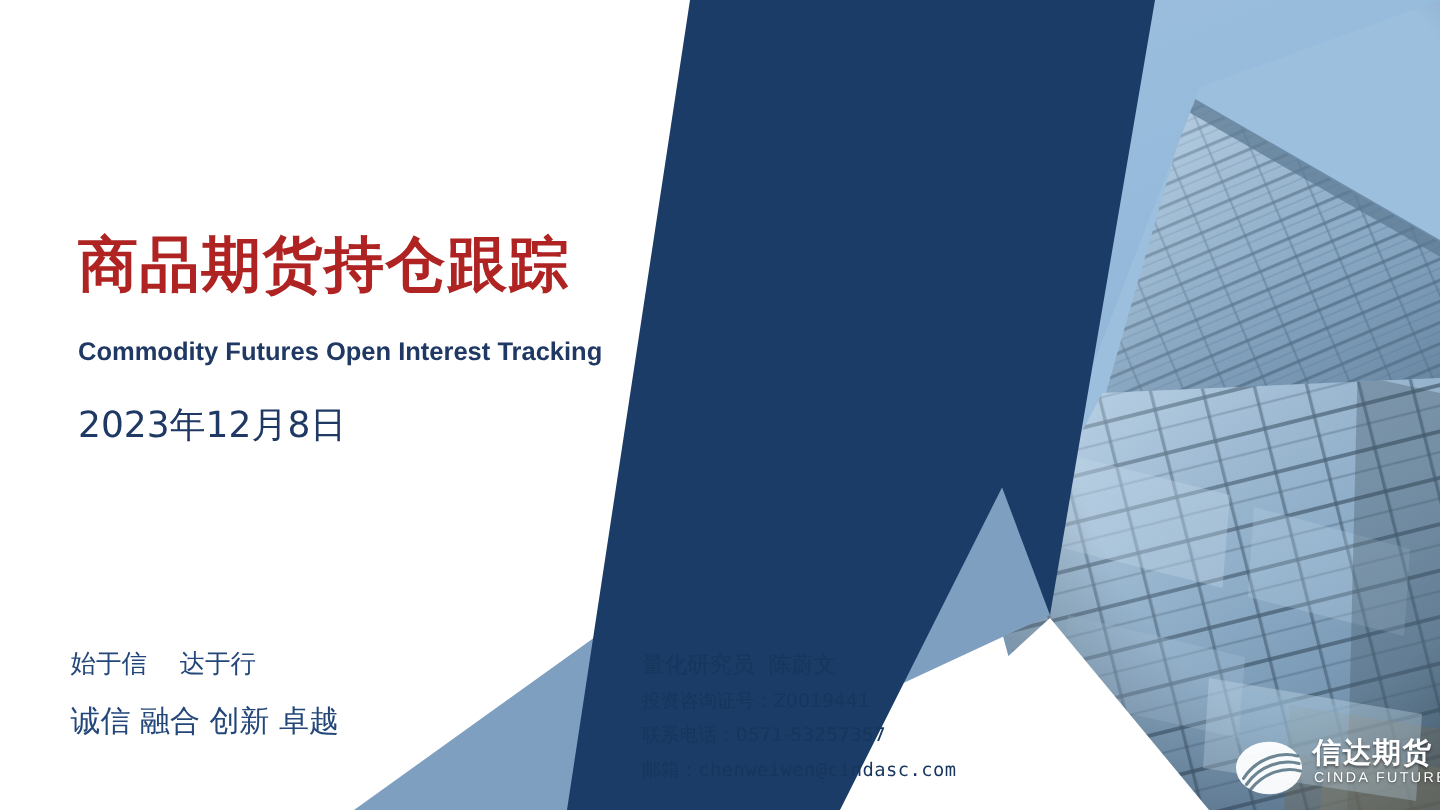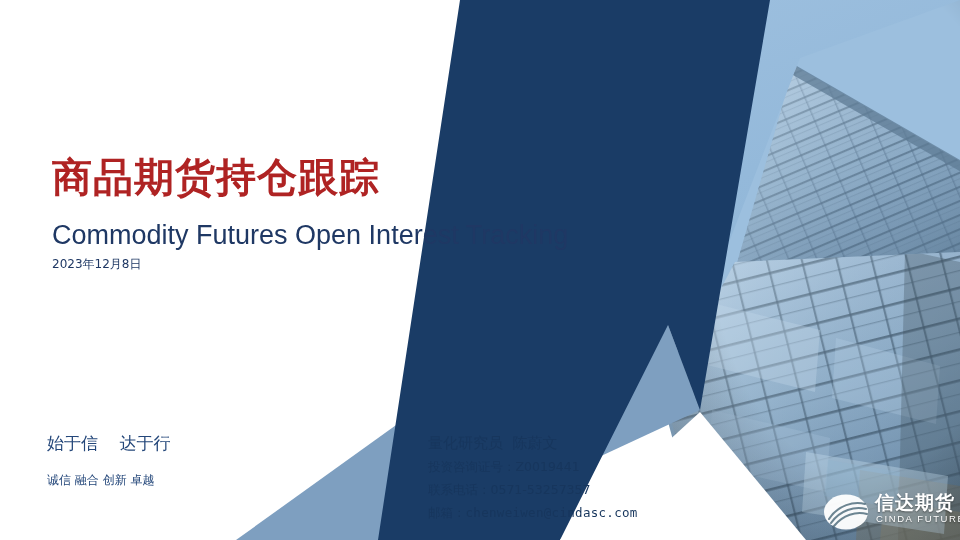--- a/index.html
+++ b/index.html
@@ -21,43 +21,44 @@
     position:absolute;left:52px;top:152px;
     font-size:40px;line-height:50px;
     color:#AF2323;
     font-weight:700;
     letter-spacing:1px;
     white-space:nowrap;
     font-family:"DejaVu Sans","Liberation Sans",sans-serif;
   }
   .title-en{
     position:absolute;left:52px;top:218px;
-    font-size:27px;line-height:34px;
+    font-size:17px;line-height:34px;
     color:#1F3864;
     white-space:nowrap;
     font-family:"Liberation Sans","DejaVu Sans",sans-serif;
+    font-weight:bold;
   }
   .title-date{
-    position:absolute;left:52px;top:249px;
-    font-size:12px;line-height:30px;
+    position:absolute;left:52px;top:268px;
+    font-size:24px;line-height:30px;
     color:#1F3864;
     white-space:nowrap;
     font-family:"DejaVu Sans","Liberation Sans",sans-serif;
   }
 
   .slogan-main{
     position:absolute;left:47px;top:430px;
     font-size:17px;line-height:26px;
     color:#24477A;
     white-space:pre;
     font-family:"DejaVu Sans","Liberation Sans",sans-serif;
   }
   .slogan-sub{
     position:absolute;left:47px;top:468px;
-    font-size:12px;line-height:24px;
+    font-size:20px;line-height:24px;
     color:#24477A;
     white-space:pre;
     font-family:"DejaVu Sans","Liberation Sans",sans-serif;
   }
   .slogan-en{
     position:absolute;left:47px;top:504px;
     font-size:13px;line-height:20px;
     color:#2E5A8E;
     white-space:pre;
     font-family:"Liberation Sans","DejaVu Sans",sans-serif;

